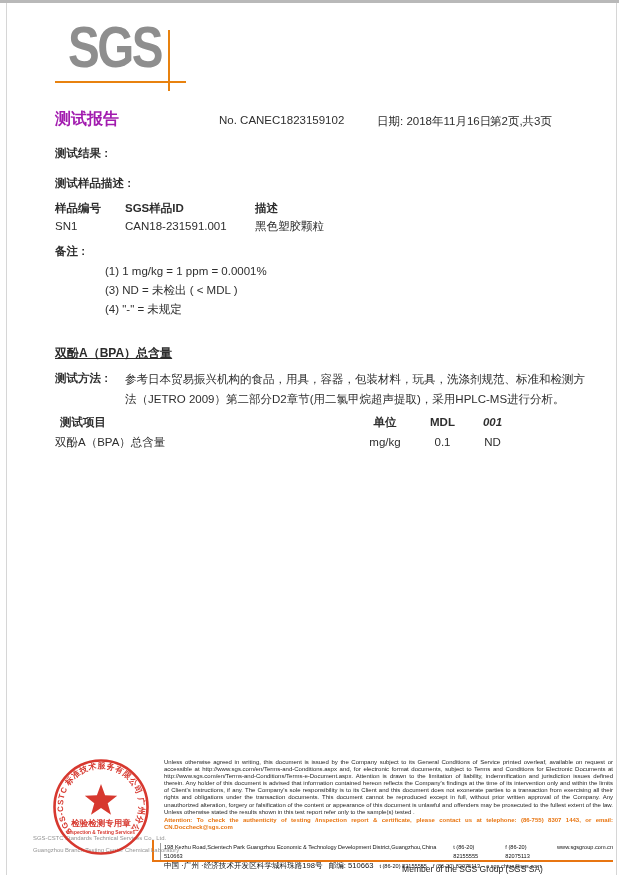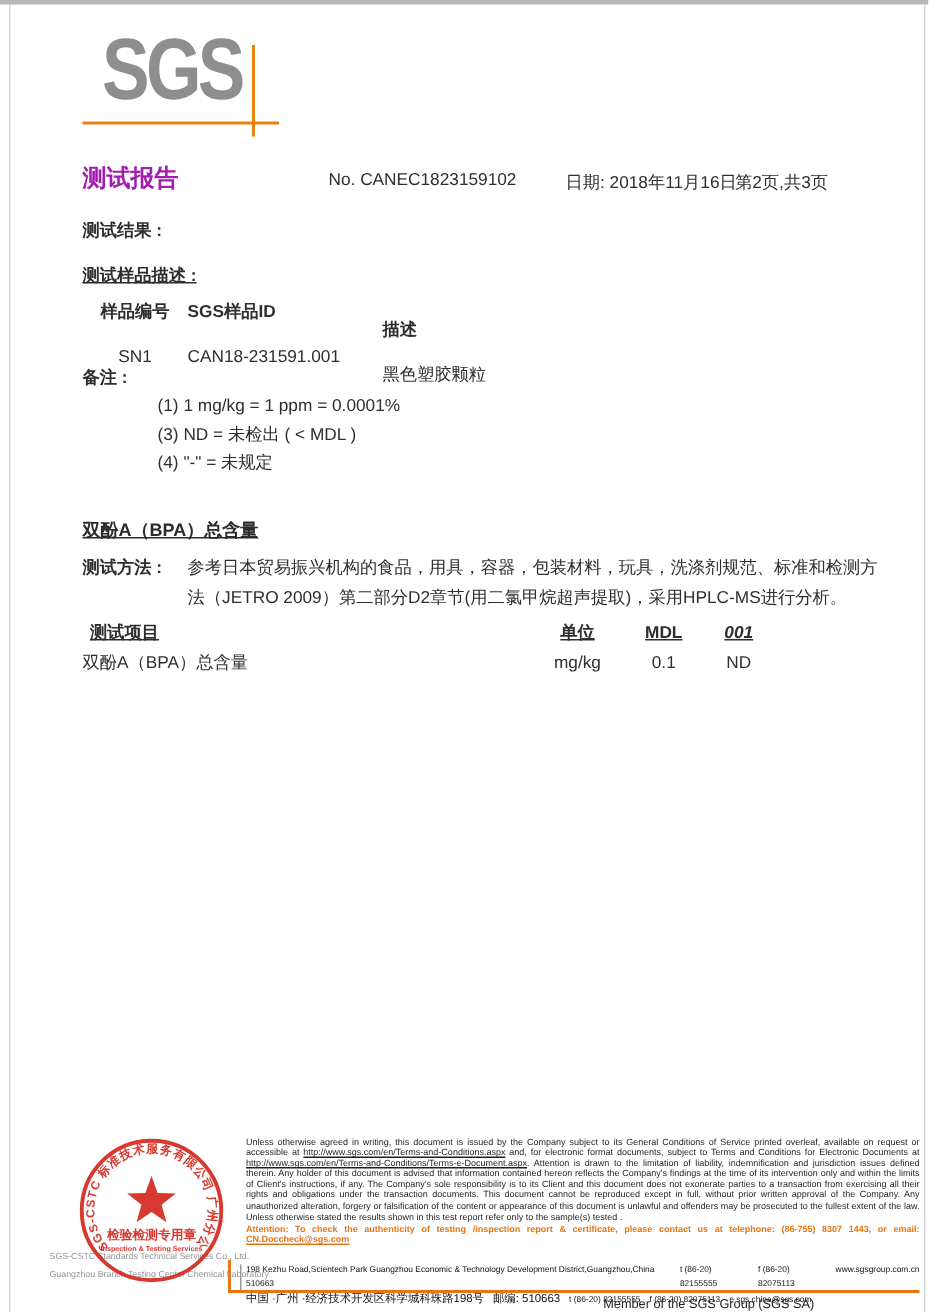--- a/index.html
+++ b/index.html
@@ -22,28 +22,28 @@
   .logo-vline { left:168px; top:30px; width:2px; height:61px; background:#e8820f; }
   .logo-hline { left:55px; top:81px; width:131px; height:2px; background:#e8820f; }
 
   
   .doc-title { left:55px; top:109px; font-size:16px; font-weight:bold; color:#a21caf; }
   .report-no { left:219px; top:114px; font-size:11.5px; color:#2e2e2e; }
   .report-date { left:377px; top:114px; font-size:11.5px; color:#2e2e2e; }
   .page-info { left:490px; top:114px; font-size:11.5px; color:#2e2e2e; }
 
   .sec-label { font-size:11.5px; font-weight:bold; color:#2e2e2e; }
-  .u { text-decoration:underline; }
+  .u { }
 
   
   .sample-table { left:55px; top:199px; font-size:11.5px; color:#2e2e2e; width:400px; }
   .s-row { display:flex; line-height:18px; }
-  .s-c1 { width:70px; text-align:center; }
+  .s-c1 { width:70px; }
   .s-c2 { width:108px; }
-  .s-c3 { padding-left:22px; text-align:center;margin-top:12px; }
+  .s-c3 { padding-left:22px; text-align:center; }
   .s-head { font-weight:bold; }
 
   
   .notes { left:105px; top:262px; font-size:11.5px; color:#2e2e2e; line-height:19px; }
 
   
   .bpa-head { left:55px; top:345px; font-size:12px; font-weight:bold; color:#2b2b2b; text-decoration:underline; }
   .method-label { left:55px; top:371px; font-size:11.5px; font-weight:bold; color:#2e2e2e; }
   .method-text { left:125px; top:370px; width:468px; font-size:11.5px; color:#2e2e2e;
                  line-height:19.5px; white-space:pre-line; }

